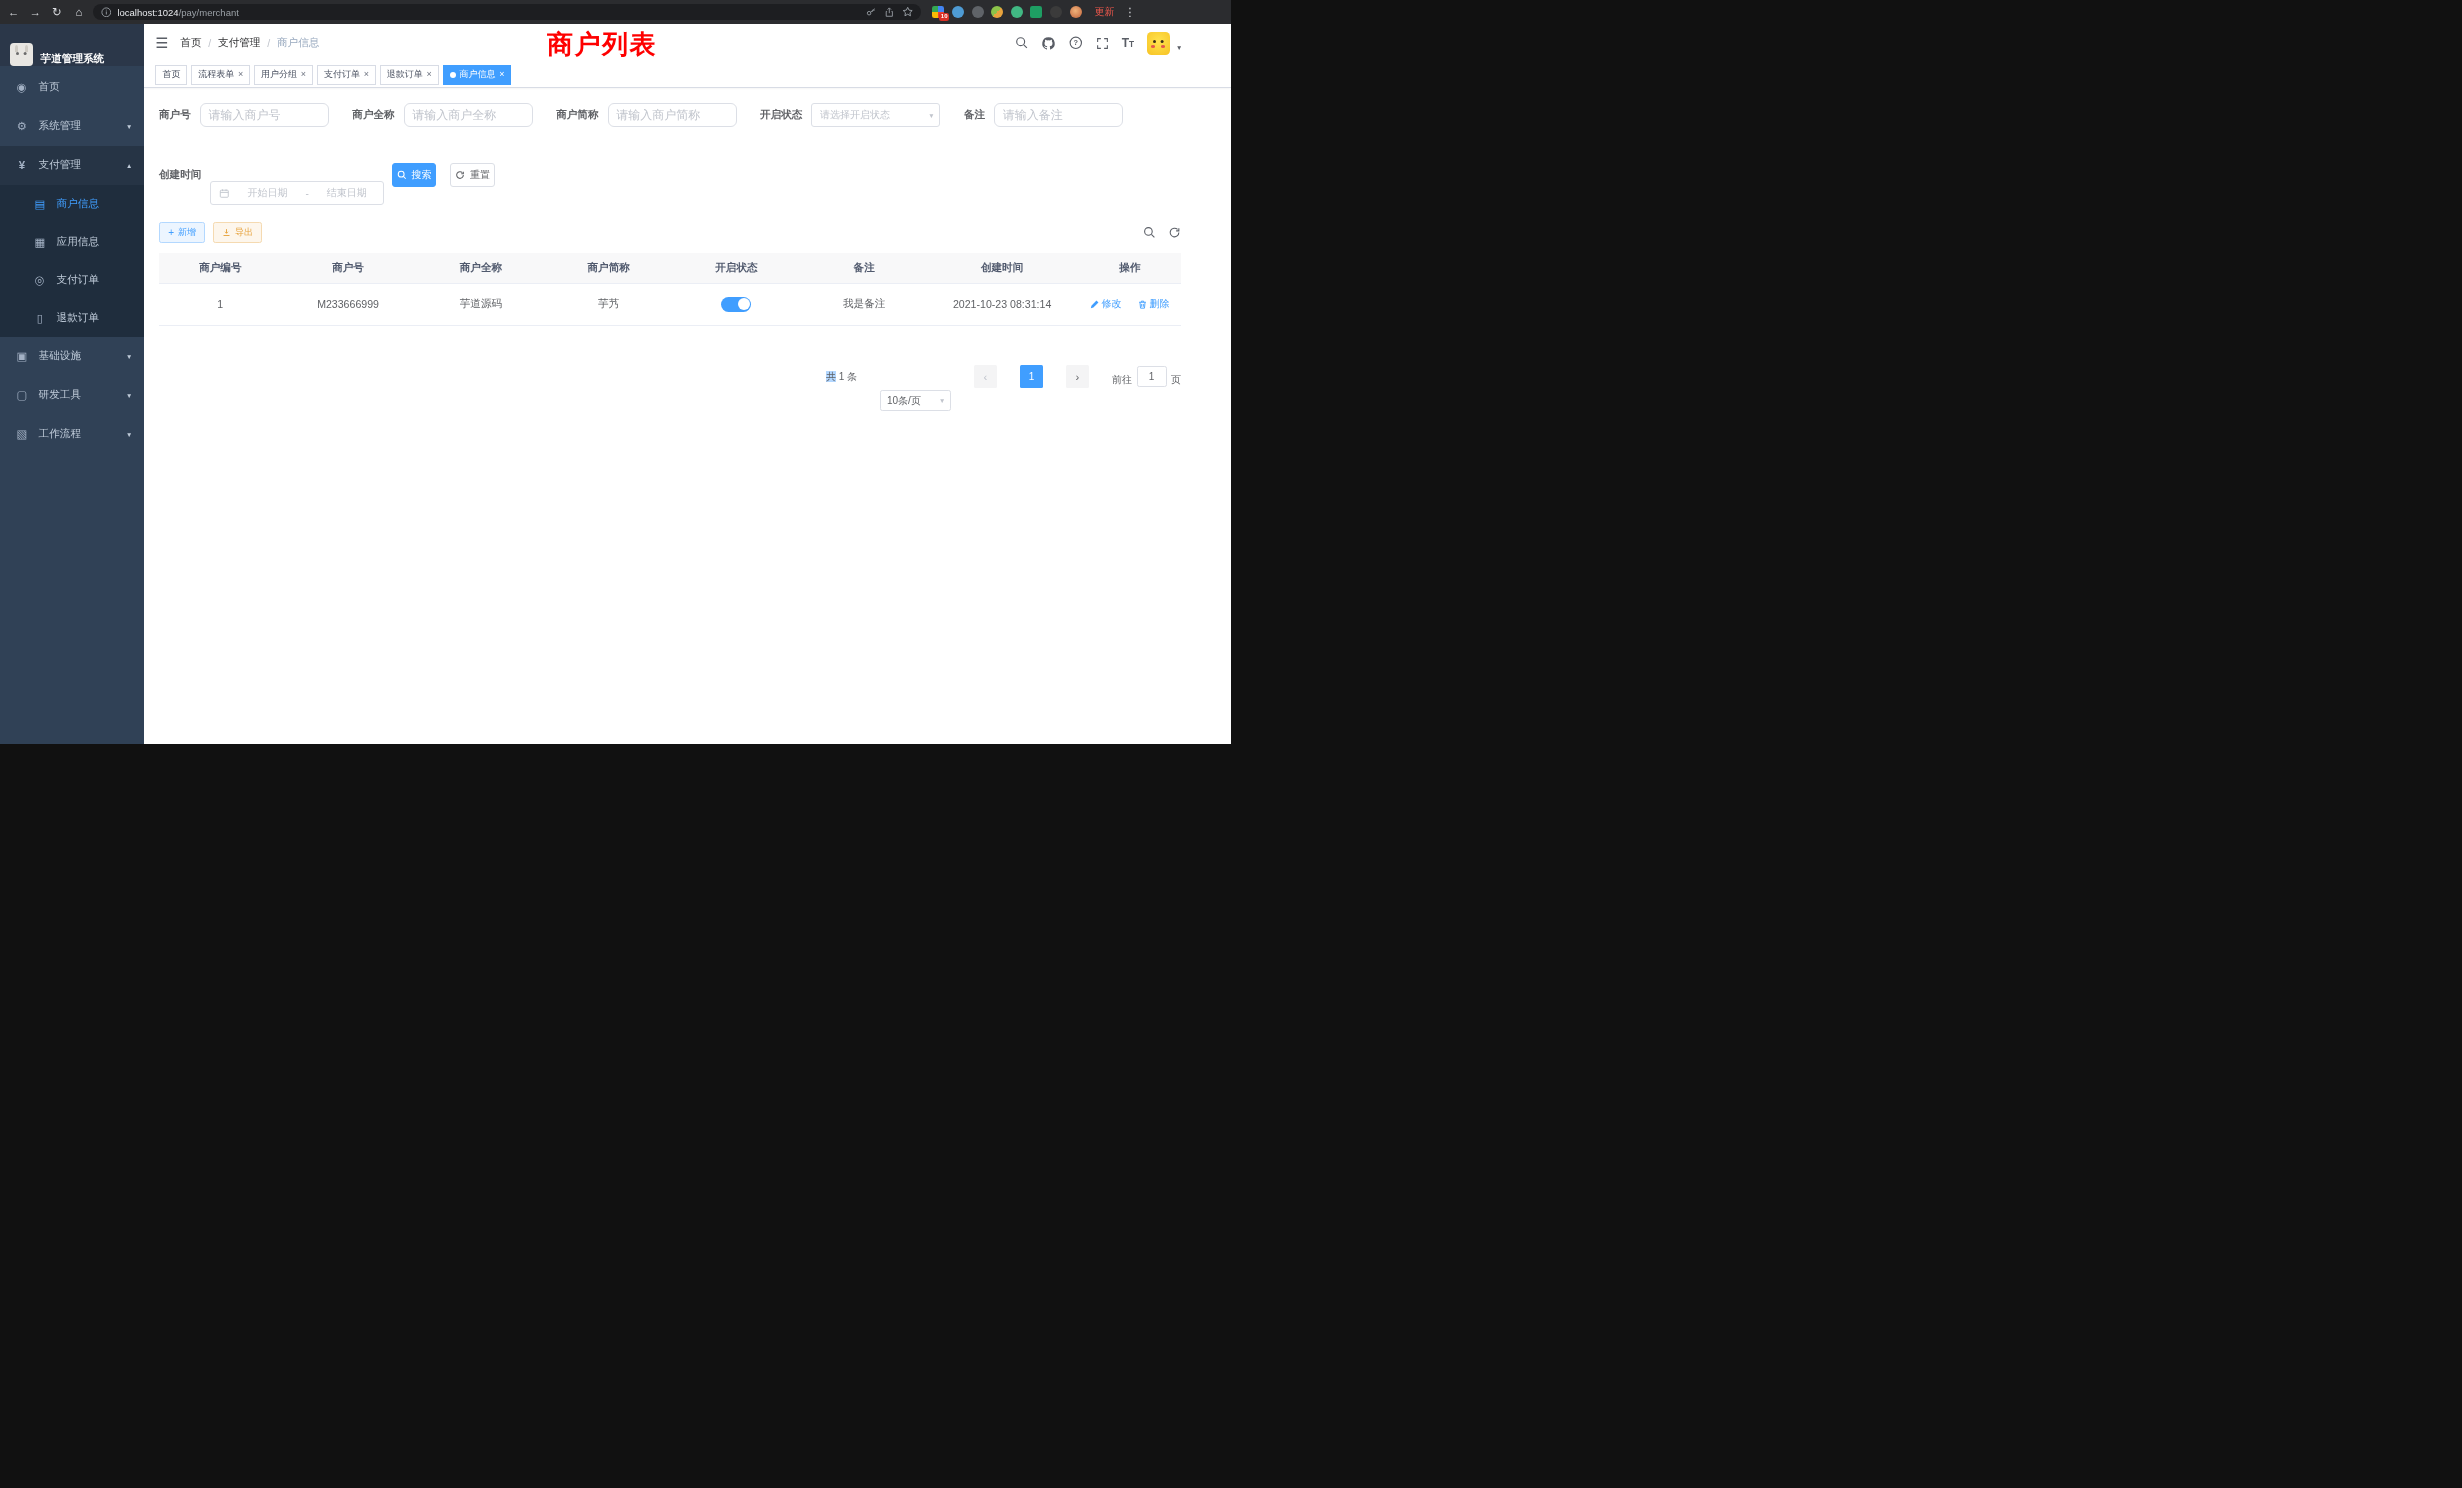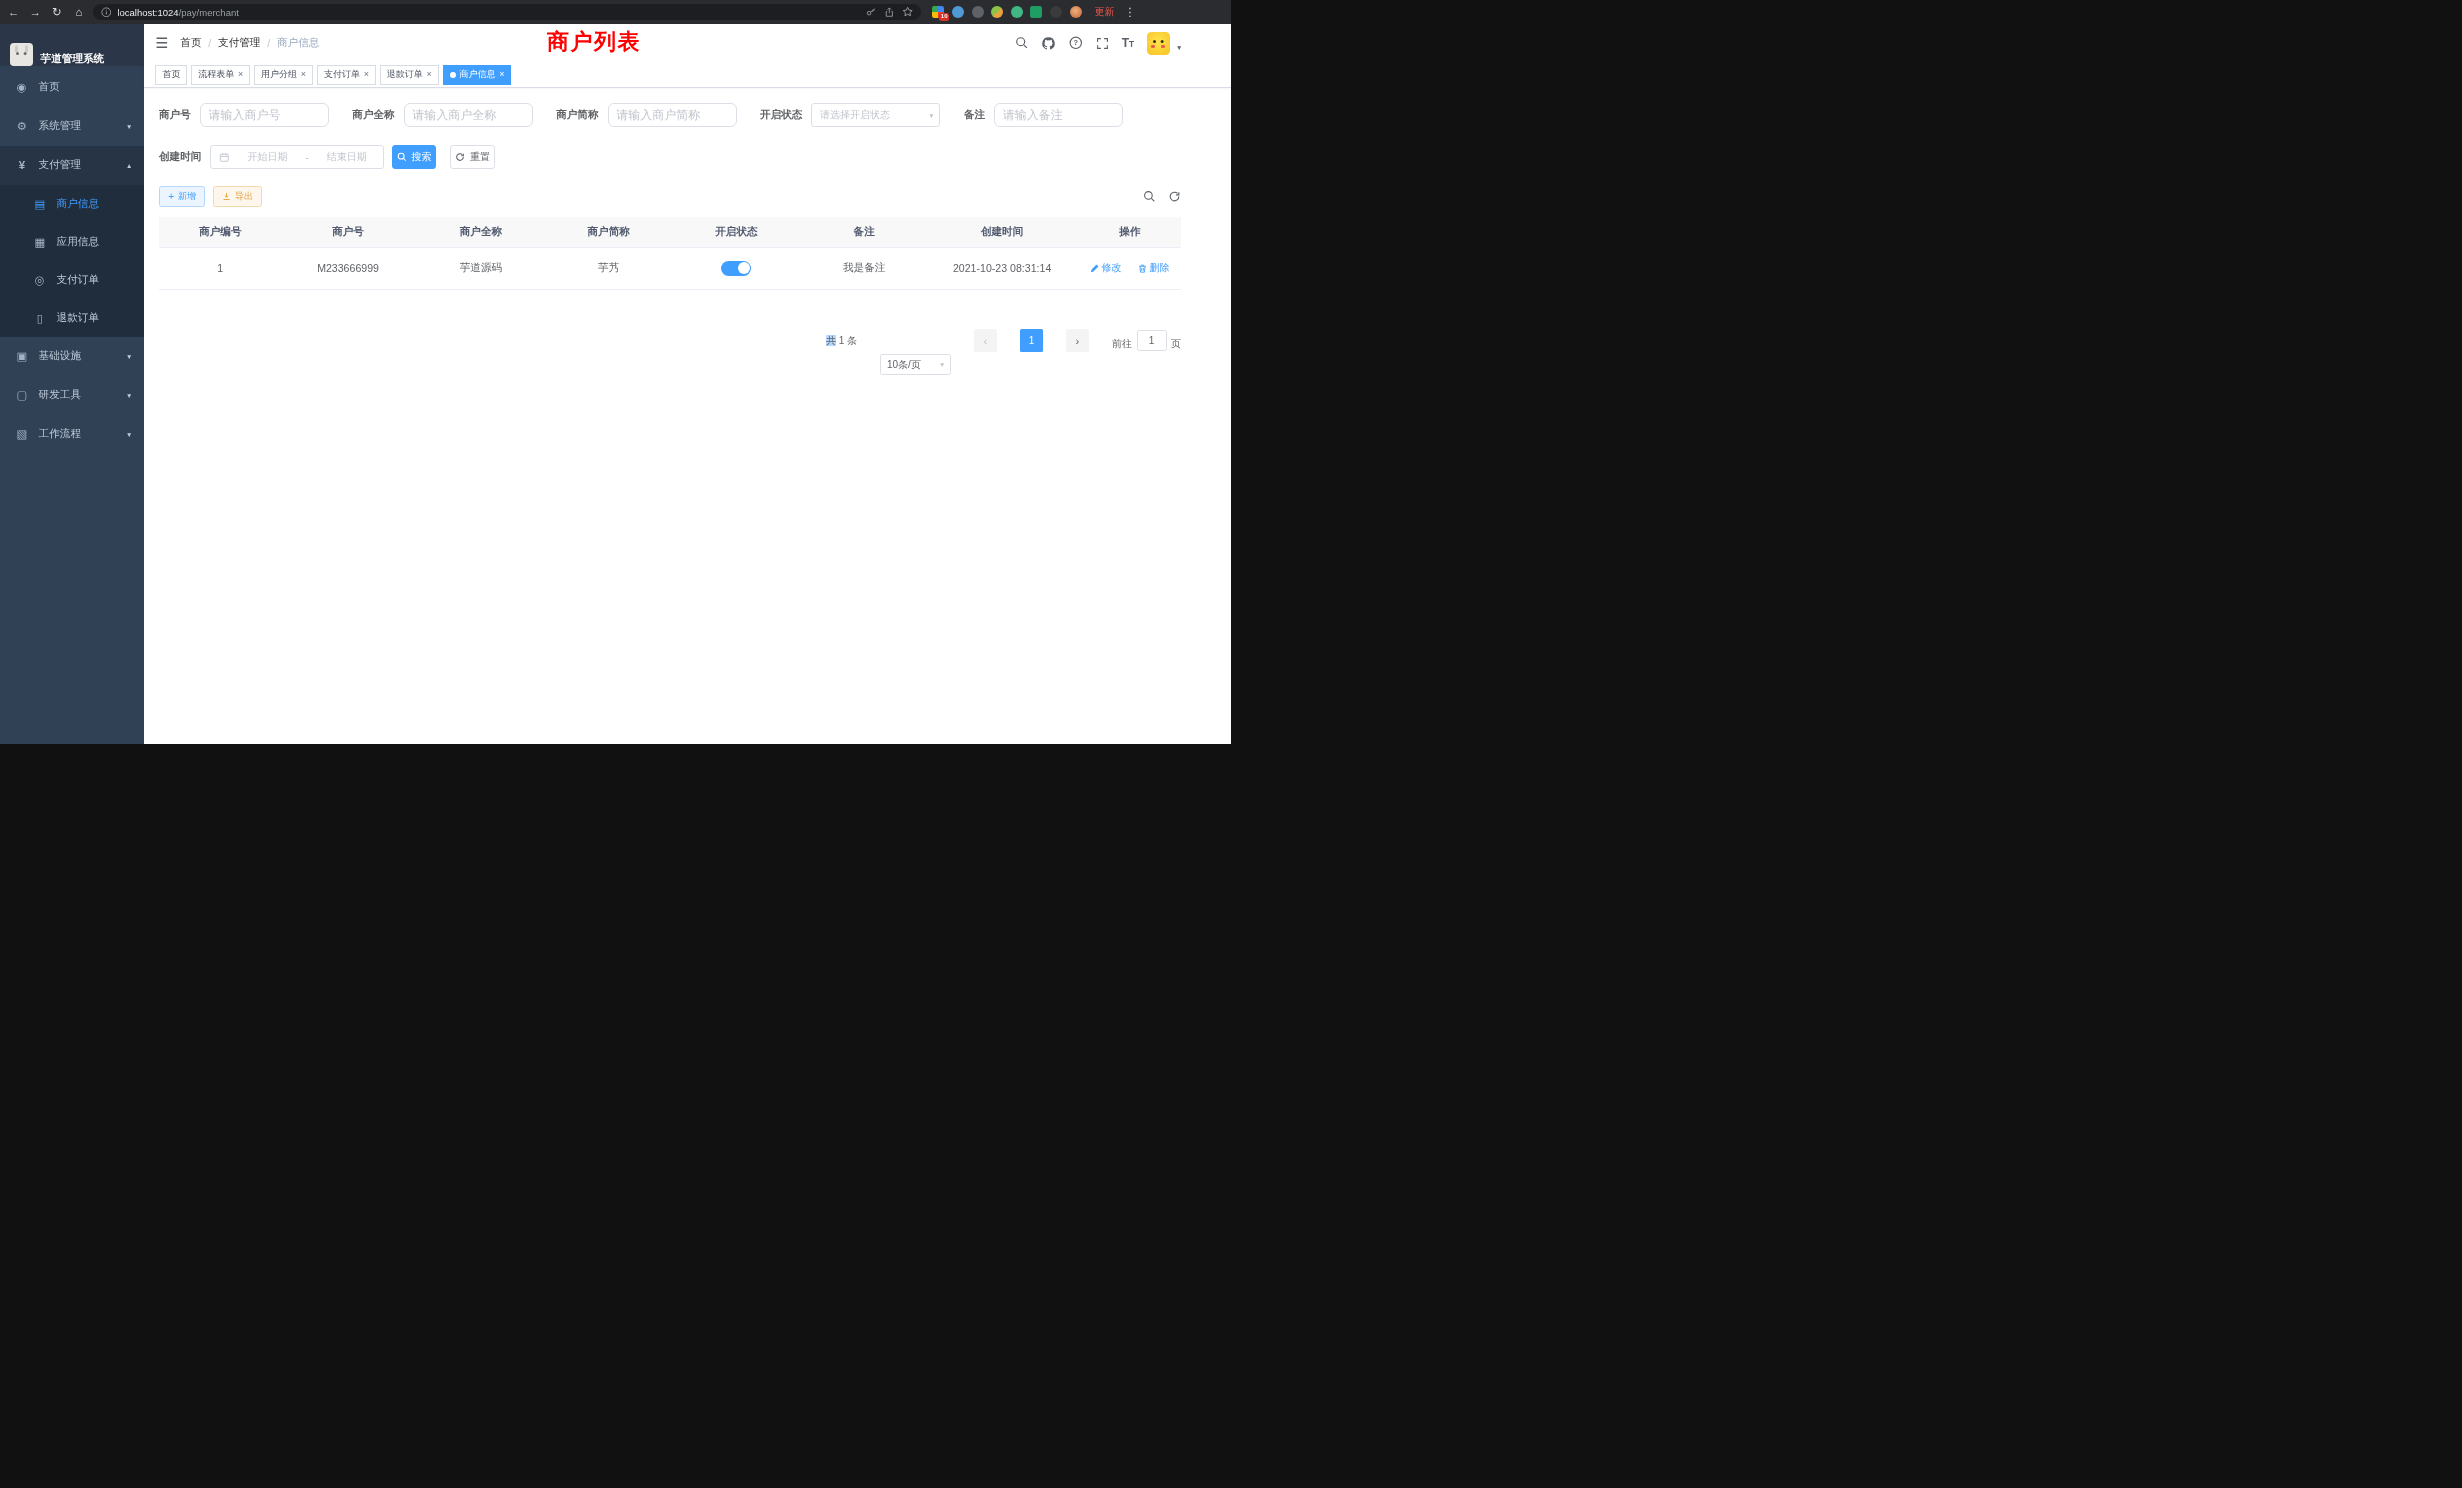--- a/index.html
+++ b/index.html
@@ -67,21 +67,21 @@
 
   
   .form-row{display:flex;align-items:center;margin-bottom:18px;}
   .ffield{display:flex;align-items:center;margin-right:23.5px;}
   .flabel{font-size:10.6px;font-weight:700;color:#606266;margin-right:9px;white-space:nowrap;}
   .finput{width:129px;height:24px;border:0.8px solid #dcdfe6;border-radius:6px;padding:0 7.6px;font-size:12px;color:#606266;background:#fff;outline:none;font-family:inherit;}
   .finput::placeholder{color:#c0c4cc;}
   .fselect{width:129px;height:24px;border:0.8px solid #dcdfe6;border-radius:3px;display:flex;align-items:center;padding:0 6px 0 7.6px;font-size:10px;background:#fff;cursor:pointer;}
   .placeholder{color:#c0c4cc;}
   .sel-caret{margin-left:auto;color:#c0c4cc;font-size:7.6px;}
-  .daterange{width:174px;height:24px;border:0.8px solid #dcdfe6;border-radius:3px;display:flex;align-items:center;padding:0 7.6px;gap:9px;font-size:10px;background:#fff;cursor:pointer;}
+  .daterange{width:174px;height:24px;border:0.8px solid #dcdfe6;border-radius:3px;display:flex;align-items:center;padding:0 7.6px;gap:9px;font-size:10px;background:#fff;cursor:pointer;margin-top:36px;}
   .daterange .dph{flex:1;text-align:center;color:#c0c4cc;white-space:nowrap;}
   .dsep{color:#c0c4cc;}
   .btn{height:24px;border-radius:3px;font-size:10px;display:inline-flex;align-items:center;gap:4.5px;padding:0 4px;cursor:pointer;border:0.8px solid transparent;white-space:nowrap;font-family:inherit;}
   .btn-primary{background:#409EFF;color:#fff;border-color:#409EFF;margin-left:7.6px;}
   .btn-plain{background:#fff;border-color:#dcdfe6;color:#606266;margin-left:14px;}
 
   
   .toolbar{display:flex;align-items:center;margin:0 0 10.6px;}
   .btn-sm{height:21px;font-size:9px;padding:0 8.3px;border-radius:2.3px;gap:3.8px;}
   .btn-add{background:#ecf5ff;border:0.8px solid #b3d8ff;color:#409EFF;}
@@ -101,21 +101,21 @@
   .pagination{display:flex;align-items:center;justify-content:flex-end;margin-top:16.7px;gap:23px;font-size:10px;color:#606266;}
   .hl{background:#b3d7ff;}
   .size-select{width:71px;height:21px;border:0.8px solid #dcdfe6;border-radius:2.3px;display:flex;align-items:center;padding:0 6px;color:#606266;font-size:10px;cursor:pointer;background:#fff;margin-top:48px;}
   .pg-btn{min-width:23px;height:23px;background:#f4f4f5;border-radius:1.5px;display:inline-flex;align-items:center;justify-content:center;color:#606266;cursor:pointer;font-size:11.4px;}
   .pg-btn.disabled{color:#c0c4cc;}
   .pg-cur{background:#409EFF;color:#fff;font-size:10px;}
   .goto{display:flex;align-items:flex-end;gap:4.5px;margin-left:0;}
   .goto-input{width:30px;height:21px;border:0.8px solid #dcdfe6;border-radius:2.3px;text-align:center;font-size:10px;color:#606266;outline:none;font-family:inherit;}
 
   
-  .annotation{position:absolute;top:27px;left:547px;color:#fe0000;font-size:22px;font-weight:700;letter-spacing:1.5px;z-index:60;pointer-events:none;}
+  .annotation{position:absolute;top:27px;left:547px;color:#fe0000;font-size:26px;font-weight:700;letter-spacing:1.5px;z-index:60;pointer-events:none;}
 </style>
 </head>
 <body>
 
 <div class="screen">
 
   <div class="browser">
     <span class="nav-ic">←</span>
     <span class="nav-ic">→</span>
     <span class="nav-ic">↻</span>

